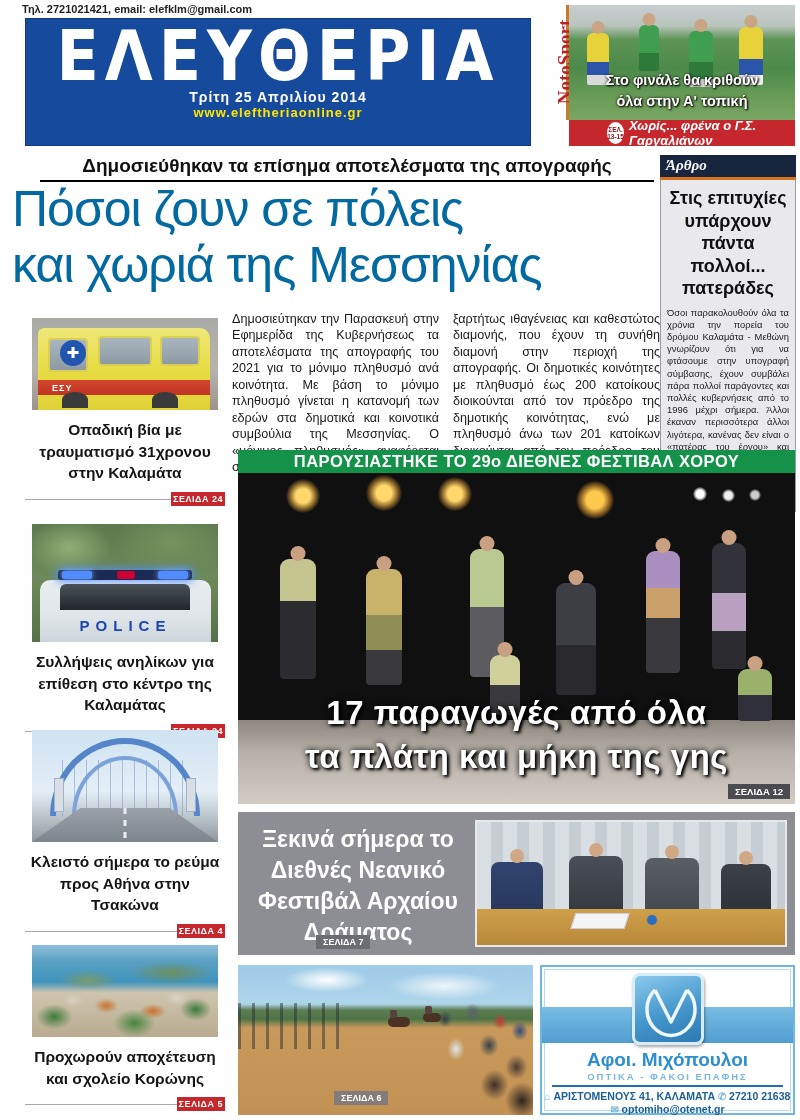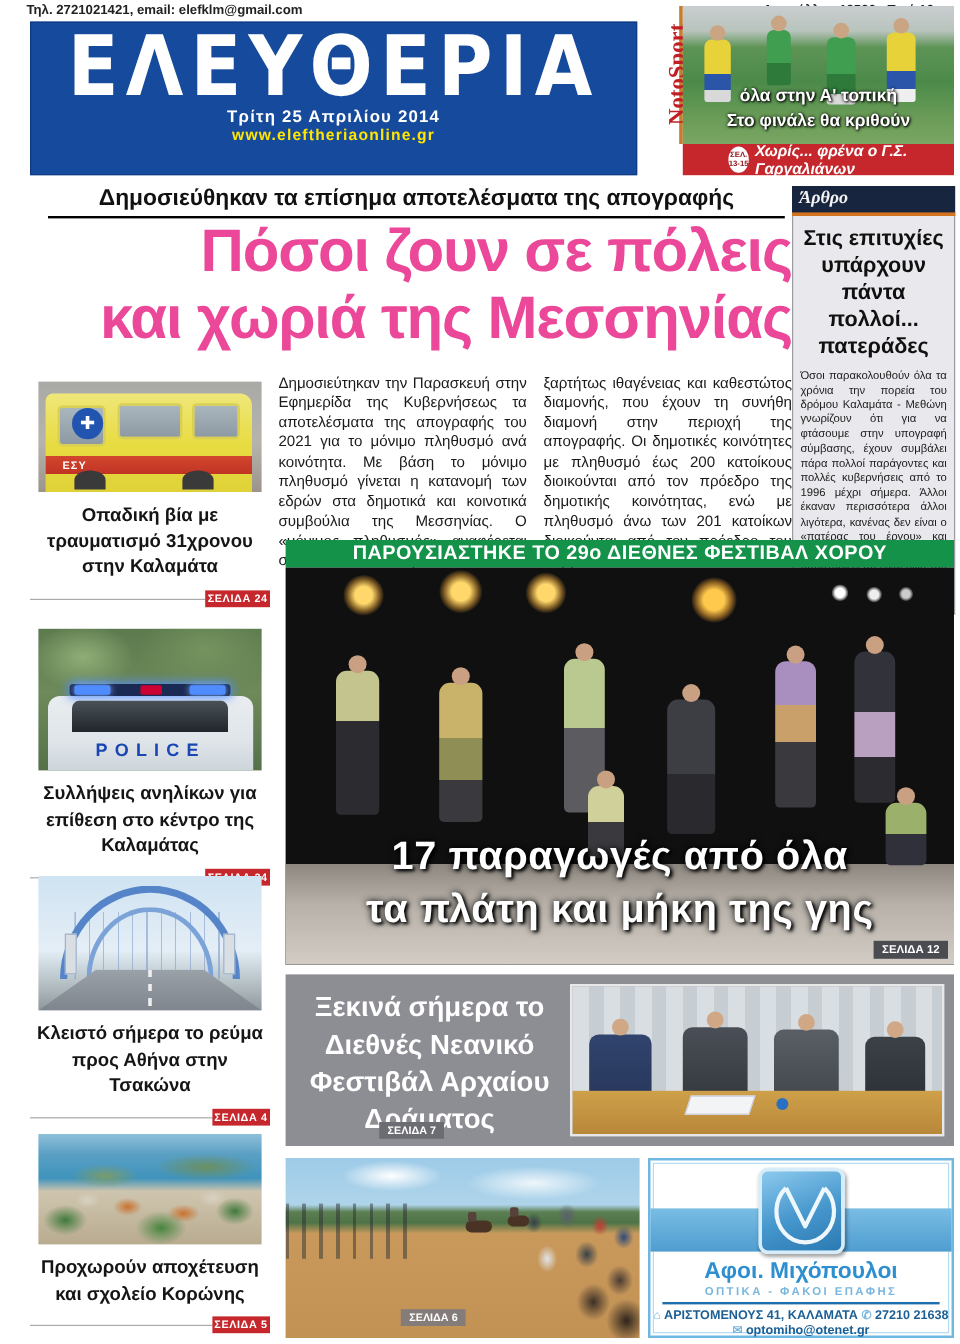--- a/index.html
+++ b/index.html
@@ -38,22 +38,22 @@
               text-shadow:0 0 3px #000, 1px 1px 2px #000; }
   .noto-bar { height:26px; background:#c5272c; display:flex; align-items:center; position:relative;padding-left:36px; }
   .noto-badge { width:22px; height:22px; margin-left:2px; background:#fff; border-radius:50%;
                 color:#8c1115; font-weight:bold; font-size:6.5px; line-height:1.1;
                 display:flex; flex-direction:column; align-items:center; justify-content:center; }
   .noto-bar-text { color:#fff; font-style:italic; font-weight:bold; font-size:13px; margin-left:5px; }
 
   
   .kicker { left:40px; top:155px; width:614px; text-align:center; font-size:19px; font-weight:bold;
             padding-bottom:3px; border-bottom:2px solid #000; }
-  .headline { left:12px; top:181px; width:648px; text-align:right; font-weight:700;
-              font-size:50px; line-height:1.12; letter-spacing:-1px; color:#ec4899;
+  .headline { left:12px; top:181px; width:648px; text-align:left; font-weight:400;
+              font-size:50px; line-height:1.12; letter-spacing:-1px; color:#0369a1;
               font-family:"Liberation Sans", sans-serif; }
   .lead-cols { left:232px; top:311px; width:428px; display:flex; gap:14px; }
   .lead-col { width:207px; font-size:12.6px; line-height:1.31; text-align:justify; color:#1a1a1a; }
   .pages-ref { white-space:nowrap; font-weight:bold; font-size:12.5px; }
   .sq { display:inline-block; width:9px; height:9px; background:#c5272c; margin:0 3px 0 8px; }
 
   
   .arthro { left:660px; top:155px; width:136px; }
   .arthro-head { background:#18253f; color:#f4f4f4; font-family:"Liberation Serif", serif;
                  font-style:italic; font-weight:bold; font-size:15px; padding:2px 6px 3px;
@@ -226,22 +226,22 @@
     <div class="noto-strip">
       <div class="noto-brand">NotoSport</div>
     </div>
     <div class="noto-main">
       <div class="noto-photo">
         <i class="player" style="left:18px;top:28px;width:22px;height:52px;background:linear-gradient(180deg,#e8d23a 0 55%,#2a55a8 55% 80%,#d9d9d9 80% 100%);"></i>
         <i class="player" style="left:70px;top:20px;width:20px;height:46px;background:linear-gradient(180deg,#3f9e4f 0 60%,#2e7a3b 60% 100%);"></i>
         <i class="player" style="left:120px;top:26px;width:24px;height:56px;background:linear-gradient(180deg,#3f9e4f 0 55%,#2e7a3b 55% 85%,#d9d9d9 85% 100%);"></i>
         <i class="player" style="left:170px;top:22px;width:24px;height:58px;background:linear-gradient(180deg,#e8d23a 0 55%,#2a55a8 55% 82%,#efefef 82% 100%);"></i>
         <div class="noto-ovl">
+          <div>Στο φινάλε θα κριθούν</div>
           <div>όλα στην Α' τοπική</div>
-          <div>Στο φινάλε θα κριθούν</div>
         </div>
       </div>
       <div class="noto-bar">
         <span class="noto-badge">
           <span>ΣΕΛ.</span>
           <span>13-15</span>
         </span>
         <span class="noto-bar-text">Χωρίς... φρένα ο Γ.Σ. Γαργαλιάνων</span>
       </div>
     </div>

